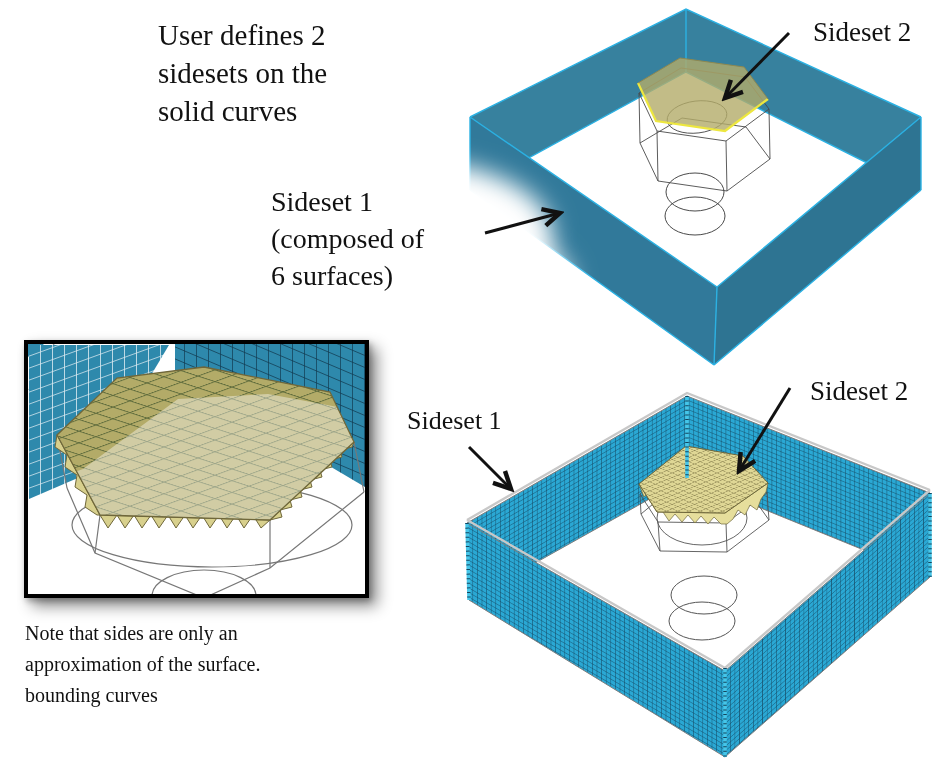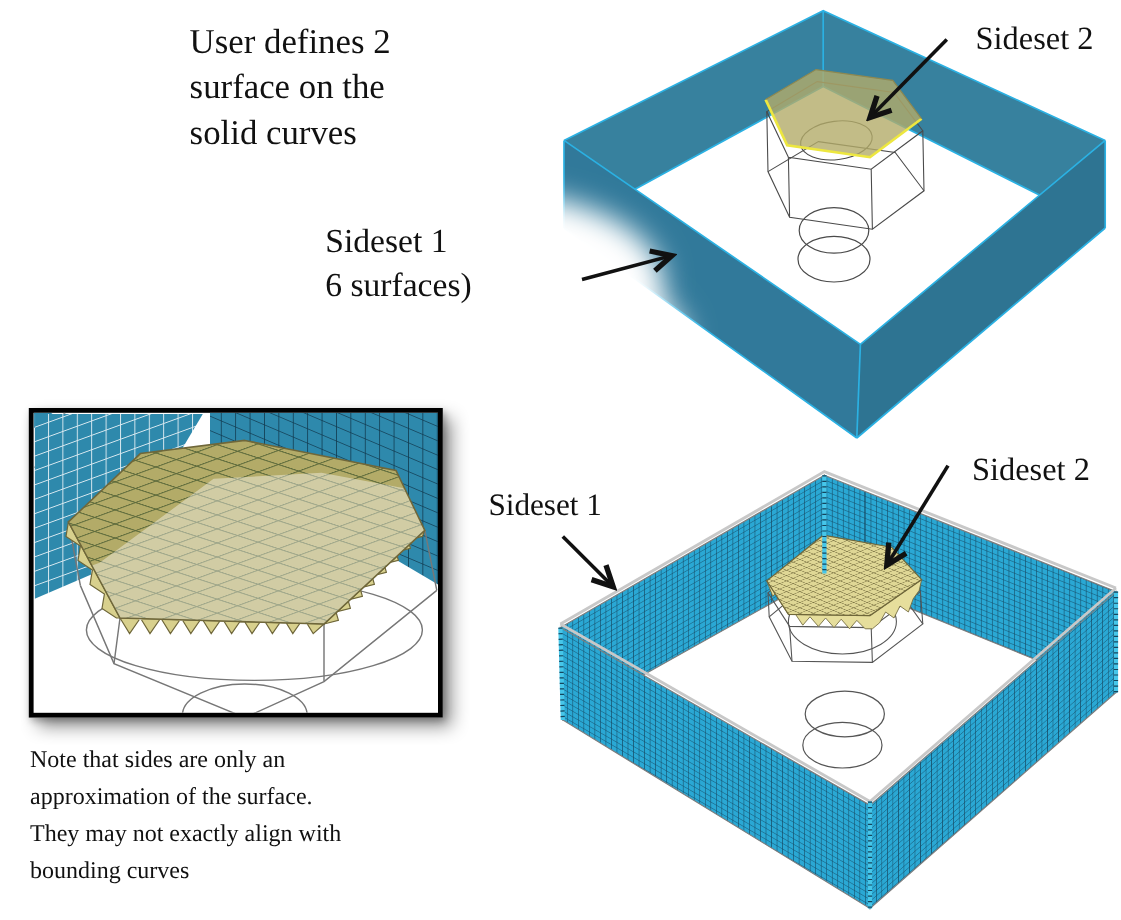--- a/index.html
+++ b/index.html
@@ -167,33 +167,33 @@
         <rect x="0" y="0" width="337" height="250" style="fill:var(--inset-hex-base)"></rect>
         <rect x="0" y="0" width="337" height="250" fill="url(#pInsetHex)"></rect>
         <polygon points="0,250 0,145 55,125 150,55 240,50 337,68 337,250" fill="rgba(255,255,255,0.4)"></polygon>
       </g>
       <polygon points="176,23 302,48 326,98 242,176 72,171 29,91 89,34" fill="none" style="stroke:var(--hex-mesh-line)" stroke-width="1.3"></polygon>
     </svg>
   </div>
 
   <div class="txt title">
     <span>User defines 2</span>
-    <span>surface on the</span>
+    <span>sidesets on the</span>
     <span>solid curves</span>
   </div>
 
   <div class="txt ss1top">
     <span>Sideset 1</span>
+    <span>(composed of</span>
     <span>6 surfaces)</span>
   </div>
 
   <div class="txt ss2top">Sideset 2</div>
   <div class="txt ss2bot">Sideset 2</div>
   <div class="txt ss1bot">Sideset 1</div>
 
   <div class="txt note">
     <span>Note that sides are only an</span>
     <span>approximation of the surface.</span>
-    <span>They may not exactly align with</span>
     <span>bounding curves</span>
   </div>
 
 </div>
 
 </body></html>

